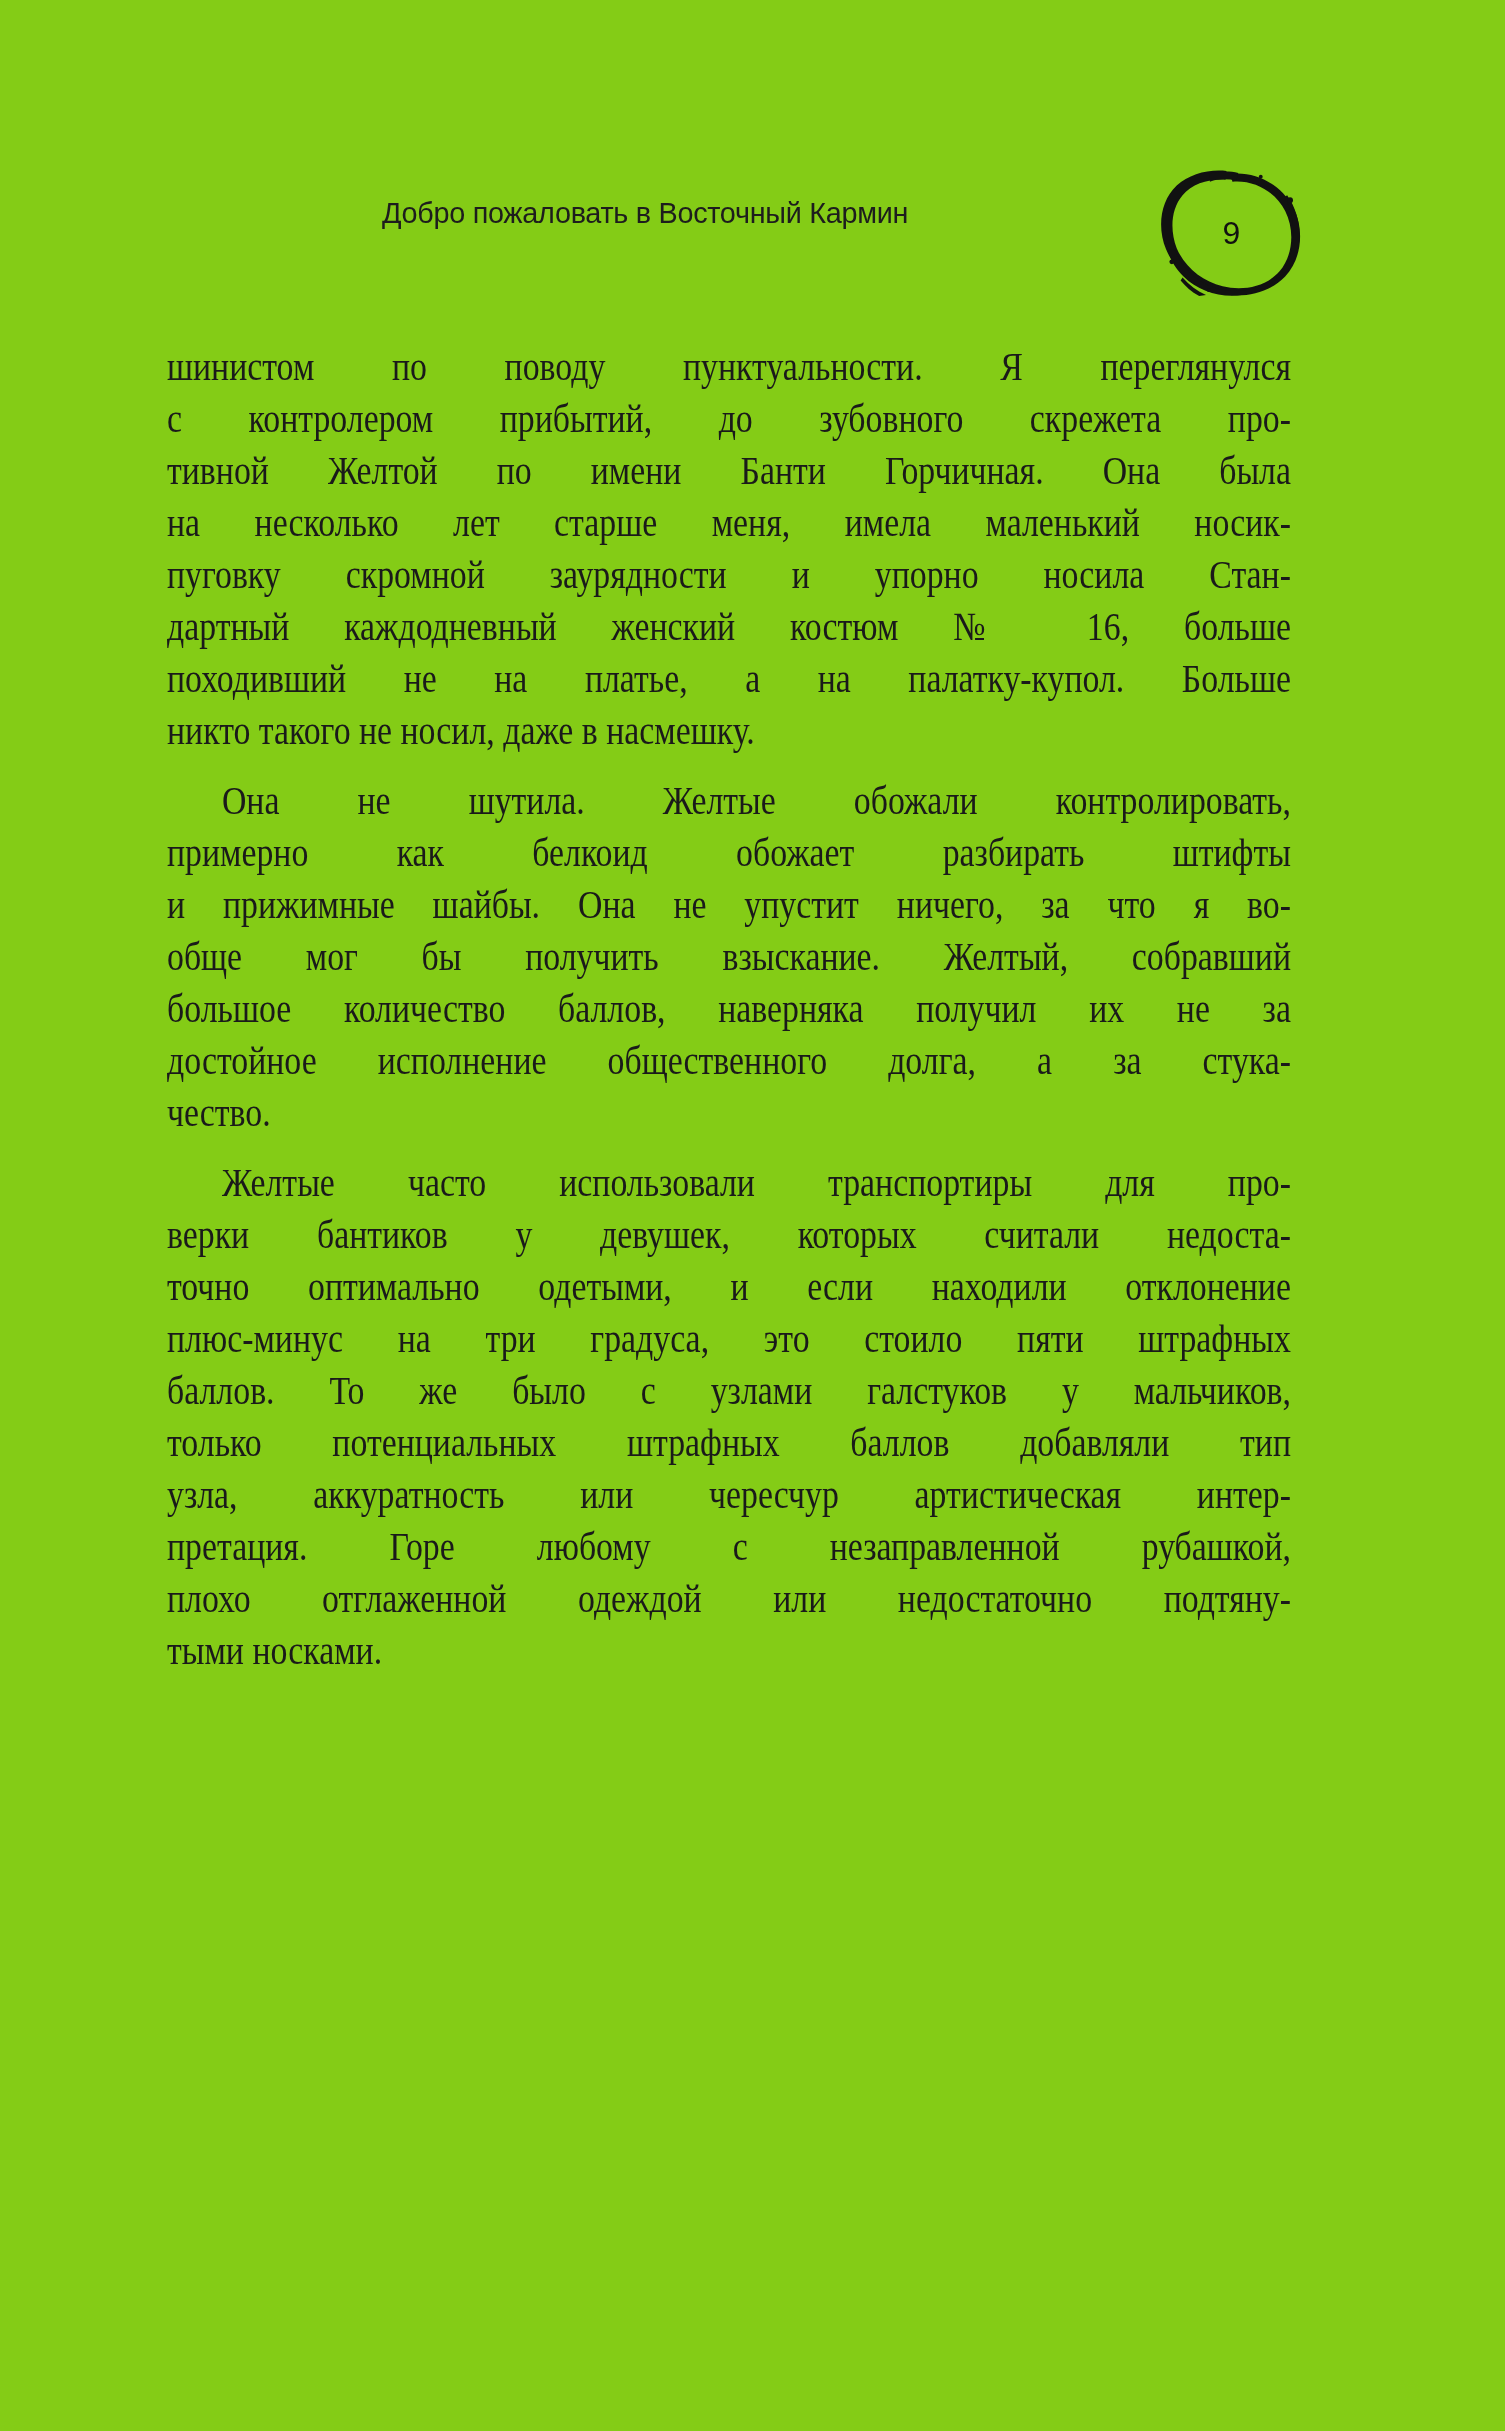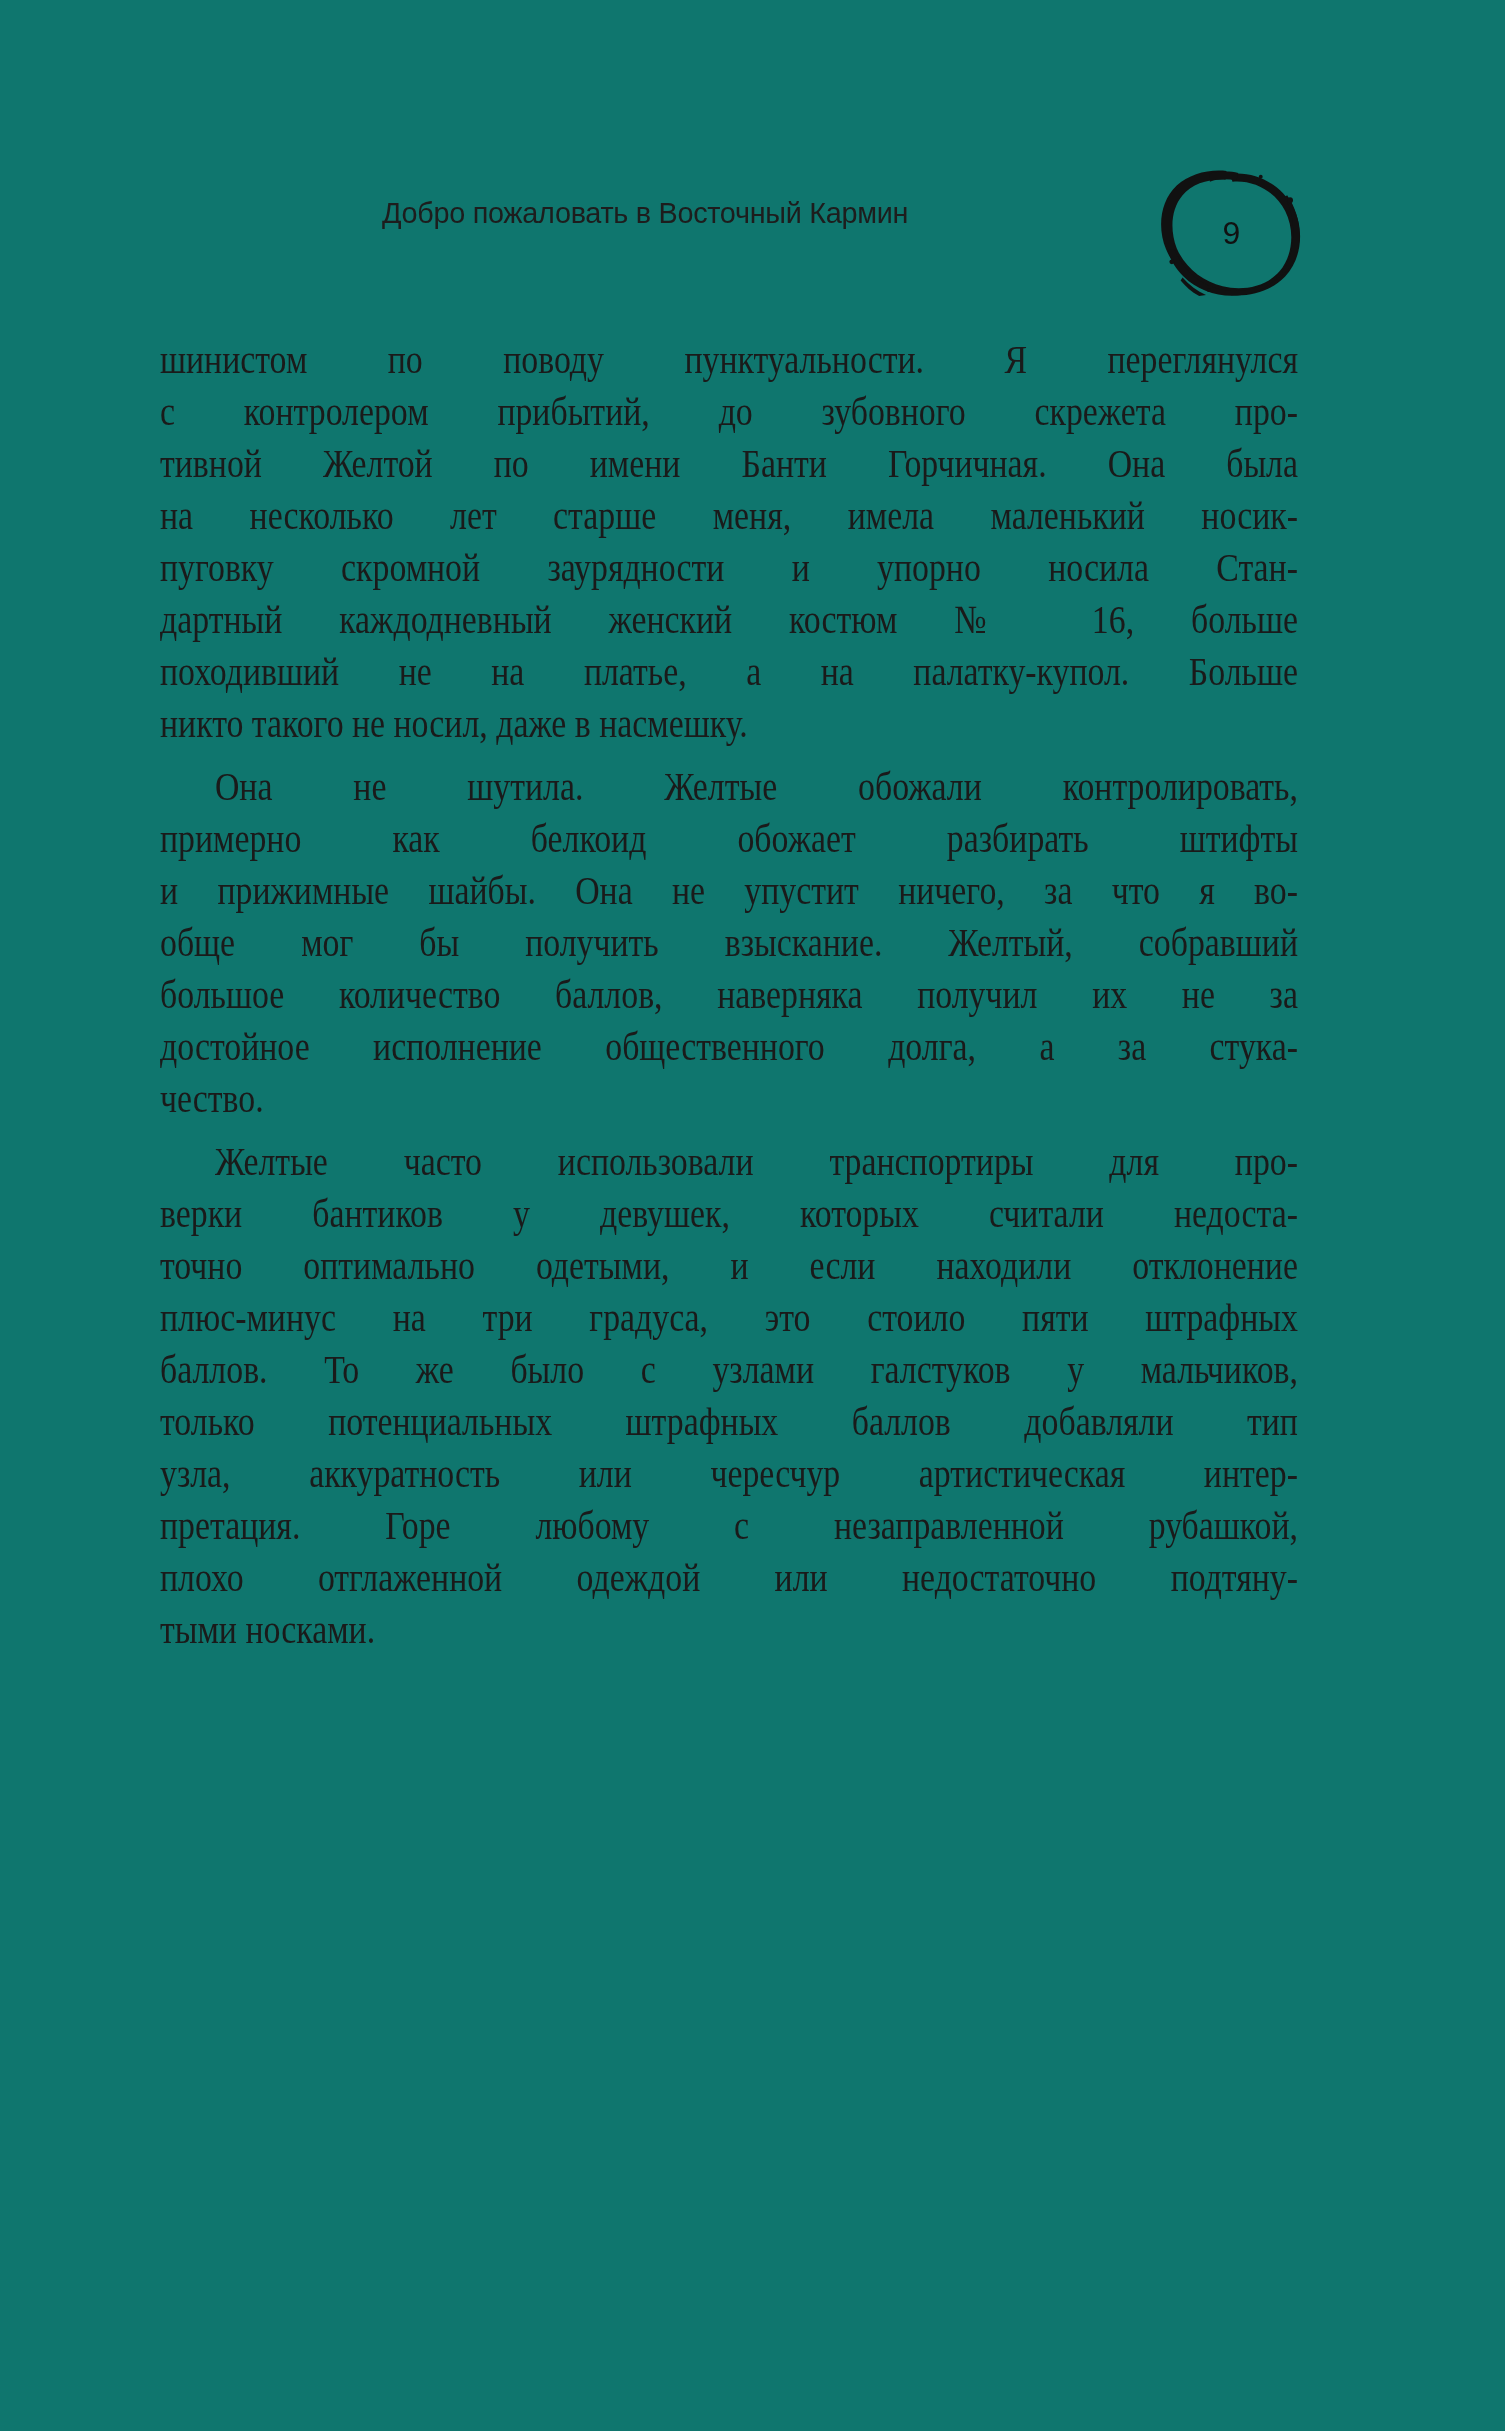--- a/index.html
+++ b/index.html
@@ -12,21 +12,21 @@
     height: 2432px;
     position: relative;
     font-family: "Liberation Serif", "DejaVu Serif", serif;
     color: #1a1a1a;
     overflow: hidden;
   }
 
   .page {
     position: absolute;
     inset: 0;
-    background: #0f766e;
+    background: #84cc16;
   }
 
   
   .running-head {
     position: absolute;
     left: 149px;
     top: 174px;
     width: 1160px;
     height: 118px;
   }
@@ -82,21 +82,21 @@
     top: 323px;
     width: 1160px;
     font-size: 40px;
     line-height: 52px;
     text-align: justify;
     color: #1a1a1a;
     font-stretch: condensed;
   }
 
   .para {
-    margin: 11px;
+    margin: 18px;
     text-align: justify;
     text-justify: inter-word;
   }
 
   
   .ln {
     display: block;
     text-align: justify;
     text-align-last: justify;
     white-space: nowrap;

